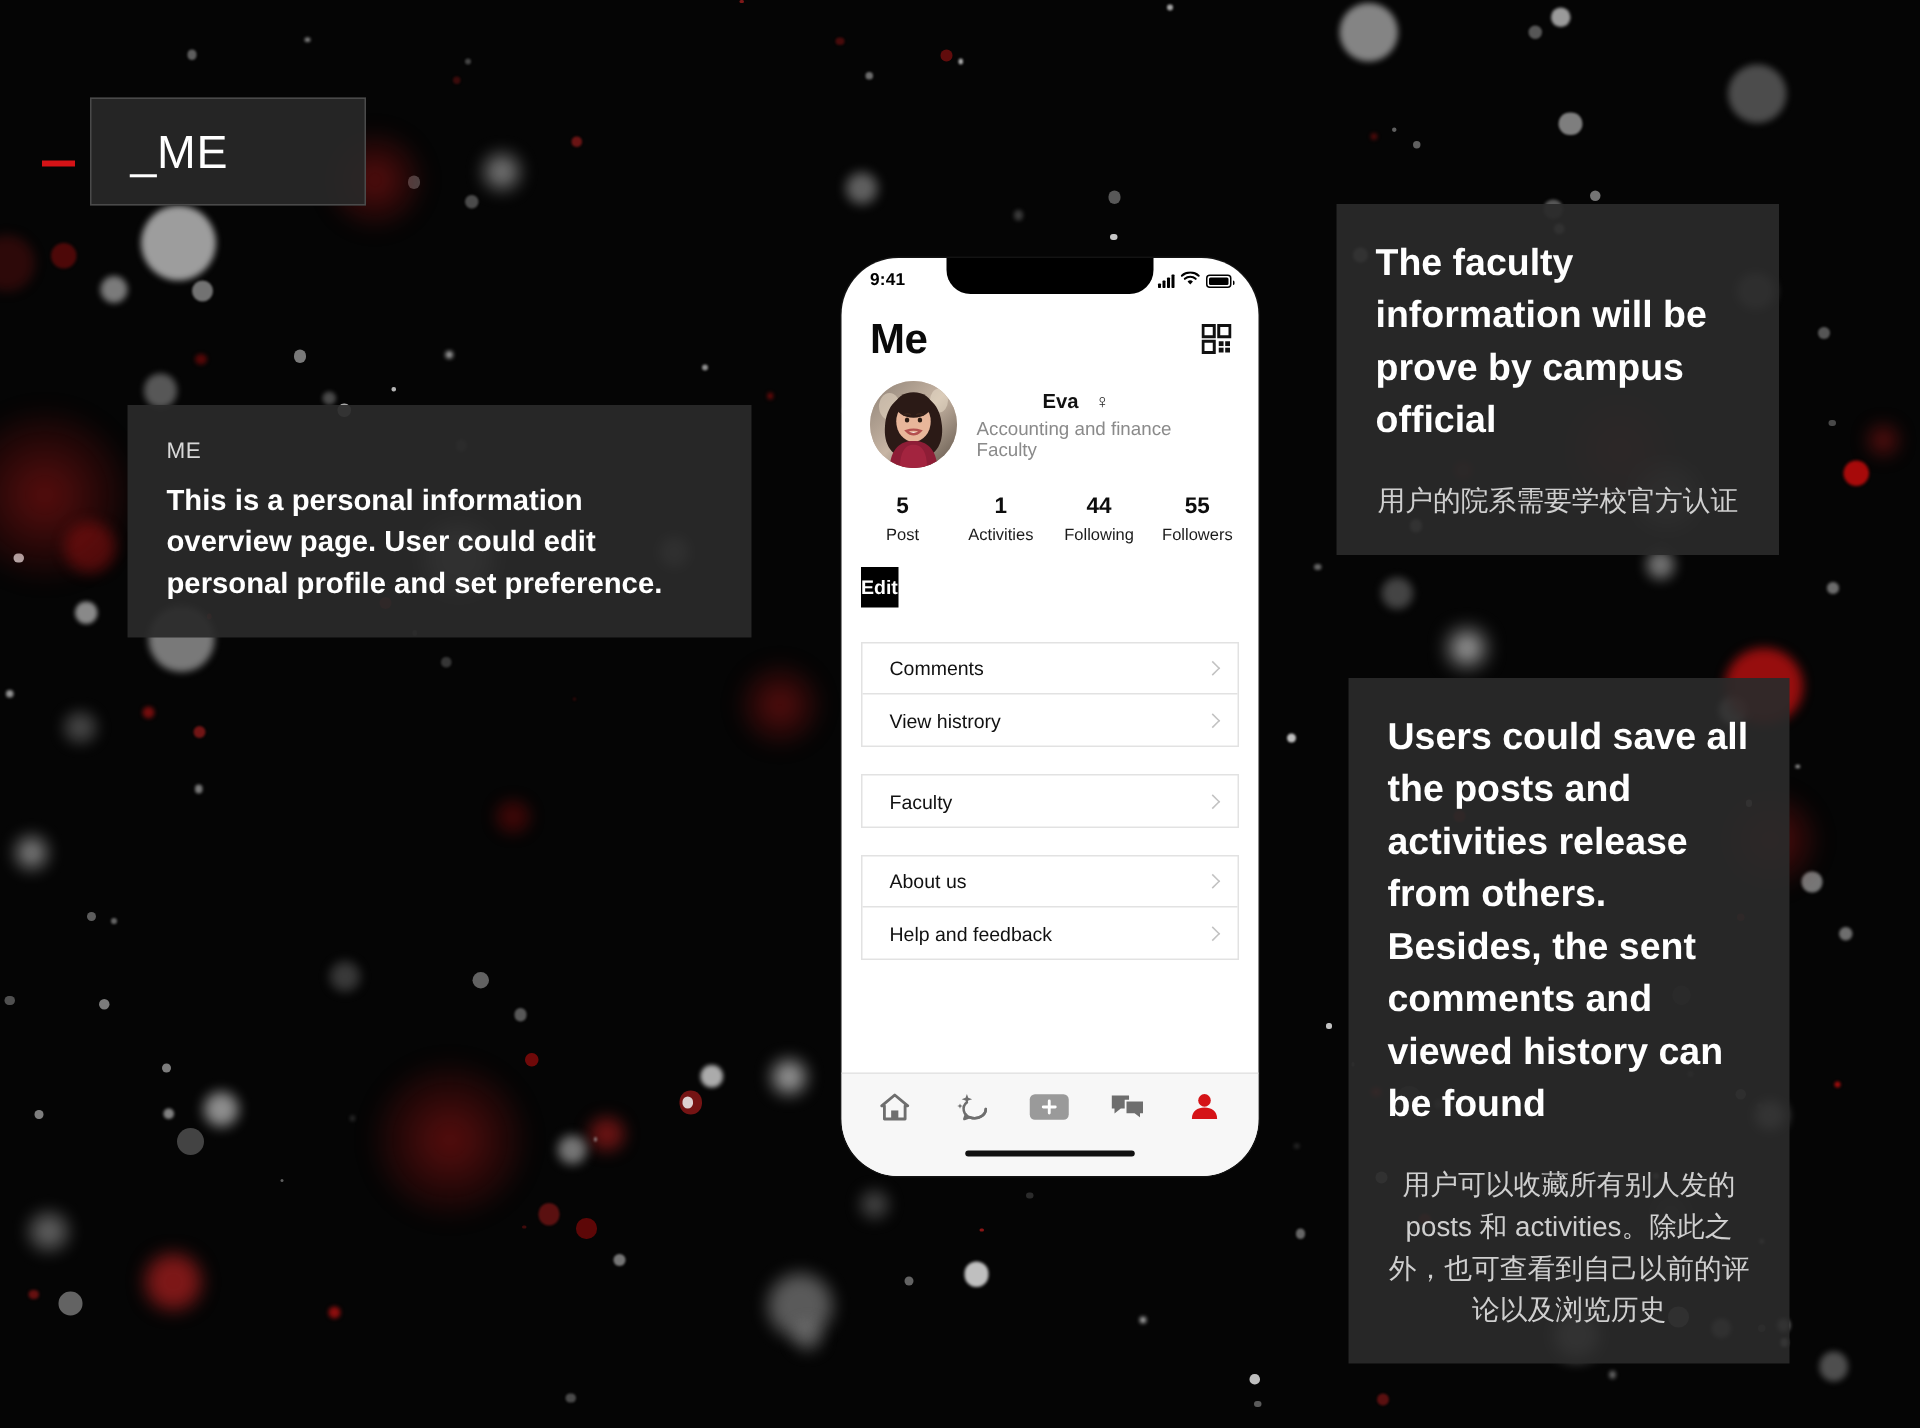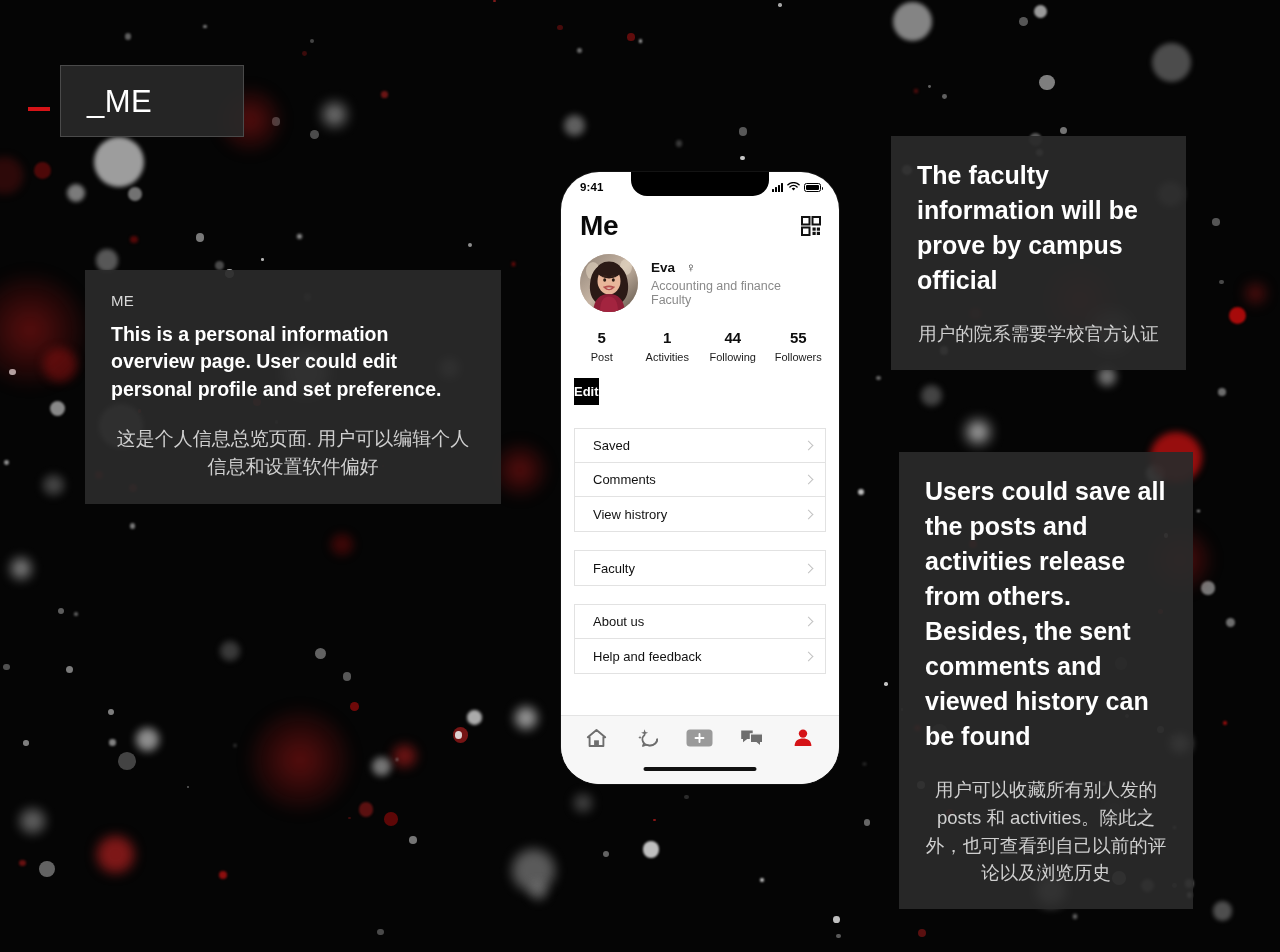--- a/index.html
+++ b/index.html
@@ -186,21 +186,21 @@
   }
   #avatar {
     width: 58px; height: 58px;
     border-radius: 50%;
     overflow: hidden;
     flex: 0 0 auto;
     background: #c9b6a8;
     position: relative;
   }
   #avatar svg { display:block; width:100%; height:100%; }
-  #pname-row { display:flex; align-items:center; gap:11px; }
+  #pname-row { display:flex; align-items:center; gap:11px;margin-left:44px; }
   #pname { font-size: 13.5px; font-weight: 700; color:#111; }
   #gender { font-size: 13px; color:#222; line-height:1; }
   #pfaculty { font-size: 12.5px; color: #8a8a8a; margin-top: 4px; }
 
   
   #stats {
     display: flex;
     padding: 17px 8px 0 8px;
   }
   .stat { flex: 1; text-align: center; }
@@ -475,21 +475,20 @@
     </div>
 
   <div id="title-plate">
     <div id="title-text">_ME</div>
   </div>
   <div id="title-underscore"></div>
 
   <div class="note" id="note-left">
     <div class="eyebrow">ME</div>
     <div class="en">This is a personal information overview page. User could edit personal profile and set preference.</div>
-    <div class="cn">这是个人信息总览页面. 用户可以编辑个人信息和设置软件偏好</div>
   </div>
 
   <div class="note" id="note-tr">
     <div class="en">The faculty information will be prove by campus official</div>
     <div class="cn">用户的院系需要学校官方认证</div>
   </div>
 
   <div class="note" id="note-br">
     <div class="en">Users could save all the posts and activities release from others. Besides, the sent comments and viewed history can be found</div>
     <div class="cn">用户可以收藏所有别人发的 posts 和 activities。除此之外，也可查看到自己以前的评论以及浏览历史</div>
@@ -584,24 +583,20 @@
         <div class="stat">
           <div class="num">55</div>
           <div class="lbl">Followers</div>
         </div>
       </div>
 
     <button id="edit-btn">Edit</button>
 
     <div class="mgroup" id="group1">
         <div class="mrow">
-          <span class="mlabel">Saved</span>
-          <span class="chev"></span>
-        </div>
-        <div class="mrow">
           <span class="mlabel">Comments</span>
           <span class="chev"></span>
         </div>
         <div class="mrow">
           <span class="mlabel">View histrory</span>
           <span class="chev"></span>
         </div>
       </div>
     <div class="mgroup" id="group2">
         <div class="mrow">

